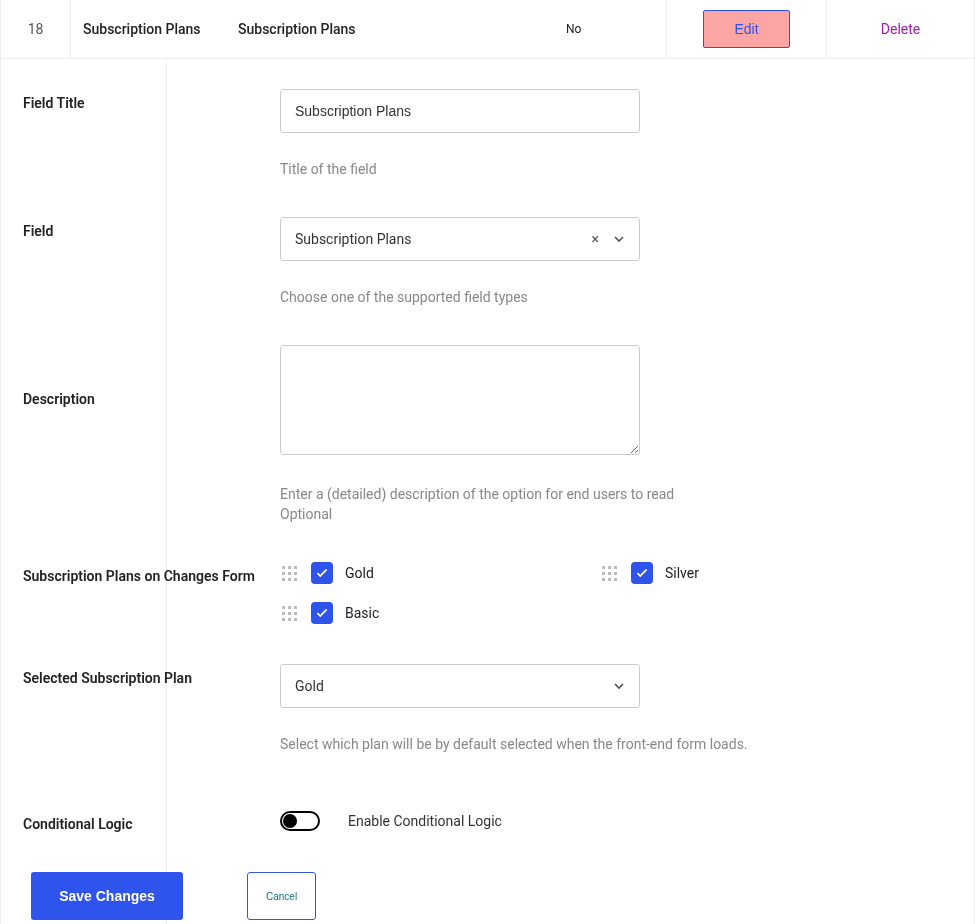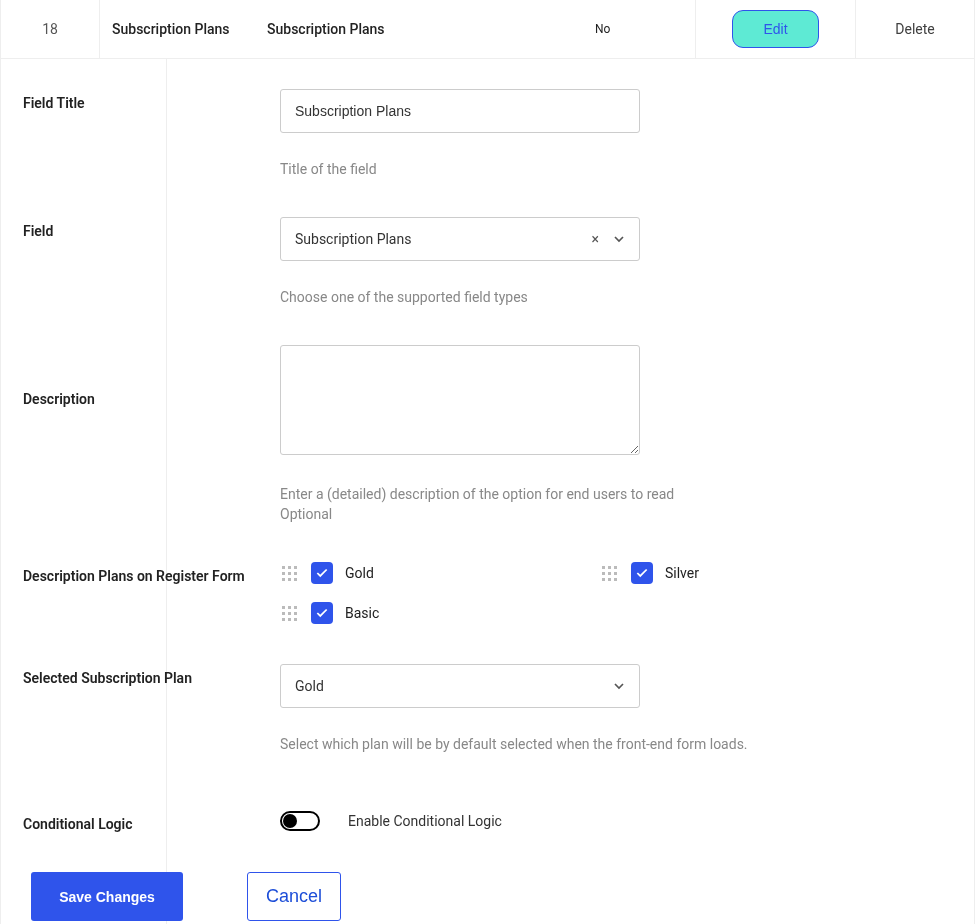--- a/index.html
+++ b/index.html
@@ -16,21 +16,21 @@
       padding-bottom: 0;
     }
     .row-header {
       display: flex;
       align-items: center;
       border-bottom: 1px solid #eee;
       min-height: 59px;
       padding: 0;
     }
     .row-header .col-num {
-      width: 99px;
+      width: 70px;
       text-align: center;
       color: #555;
       border-right: 1px solid #eee;
       height: 58px;
       line-height: 58px;
       font-size: 14px;
     }
     .row-header .col-title {
       width: 155px;
       padding-left: 12px;
@@ -65,28 +65,28 @@
       border-left:1px solid #eee;
       height:58px;
       display:flex;
       align-items:center;
       justify-content:center;
     }
     .edit-btn {
       display: inline-block;
       border: 1px solid #2f54eb;
       color: #2f54eb;
-      background: #5eead4;
+      background: #fca5a5;
       padding: 10px 30px;
       font-size: 14px;
       cursor: pointer;
-      border-radius: 11px;
+      border-radius: 2px;
     }
     .delete-link {
-      color: #404040;
+      color: #a21caf;
       cursor: pointer;
       font-size: 14px;
     }
 
     .form-area {
       padding: 30px 0 10px 0;
       border-left: 1px solid #eee;
       margin-left: 165px;
       position: relative;
     }
@@ -223,22 +223,22 @@
 
     .actions {
       display:flex; gap:64px; padding: 10px 0 14px 8px; margin-left:-144px;
     }
     .btn-primary {
       background:#2f54eb; color:#fff; border:none; padding: 16px 22px;
       font-size:14px; font-weight:600; border-radius:3px; cursor:pointer;
       min-width:152px;
     }
     .btn-outline {
-      background:#fff; color:#1d4ed8; border:1px solid #2f54eb;
-      padding: 13px 18px; font-size:18px; border-radius:3px; cursor:pointer;
+      background:#fff; color:#0f766e; border:1px solid #2f54eb;
+      padding: 13px 18px; font-size:10px; border-radius:3px; cursor:pointer;
     }
   </style>
 </head>
 <body>
 
 <div class="container">
 
   <div class="row-header">
     <div class="col-num">18</div>
     <div class="col-title">Subscription Plans</div>
@@ -281,21 +281,21 @@
     <div class="form-row">
       <div class="form-label" style="padding-top:46px;">Description</div>
       <div class="form-control-wrap">
         <textarea class="textarea" style=""></textarea>
         <div class="hint">Enter a (detailed) description of the option for end users to read</div>
         <div class="hint2" style="margin-top:4px;">Optional</div>
       </div>
     </div>
 
     <div class="form-row">
-      <div class="form-label">Description Plans on Register Form</div>
+      <div class="form-label">Subscription Plans on Changes Form</div>
       <div class="form-control-wrap">
         <div class="plan-grid">
           <div class="plan-item">
             <span class="drag-handle">
                 <span></span>
                 <span></span>
                 <span></span>
                 <span></span>
                 <span></span>
                 <span></span>

